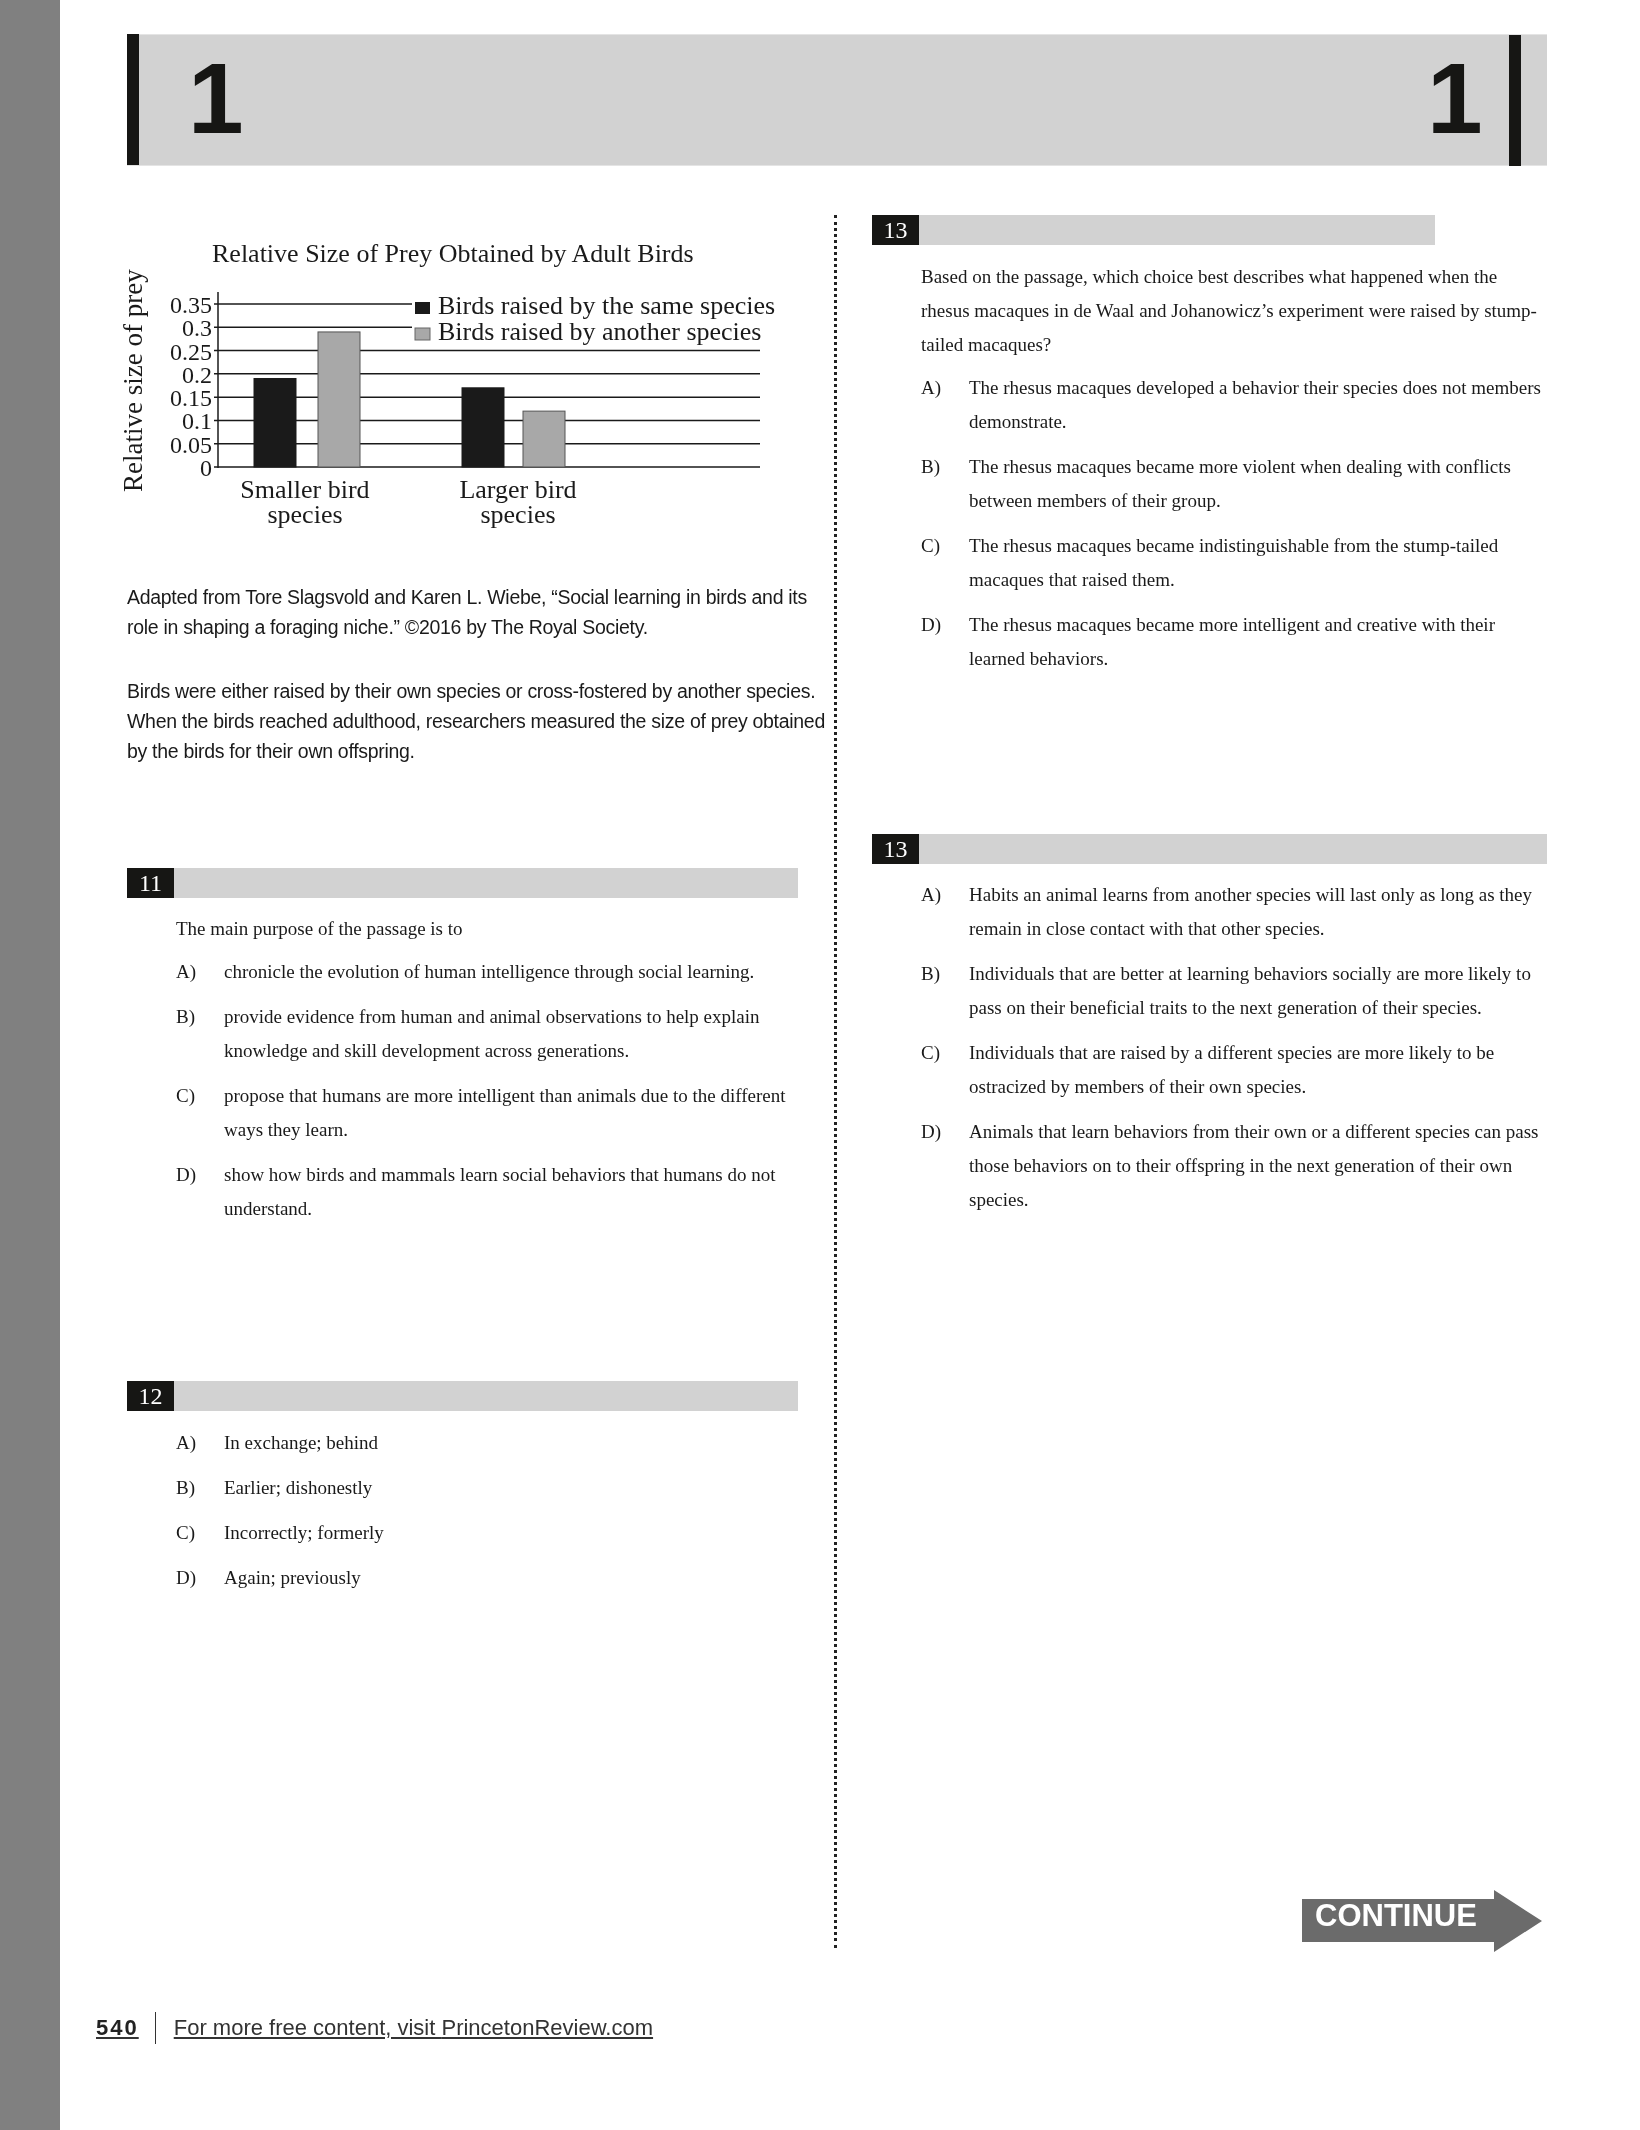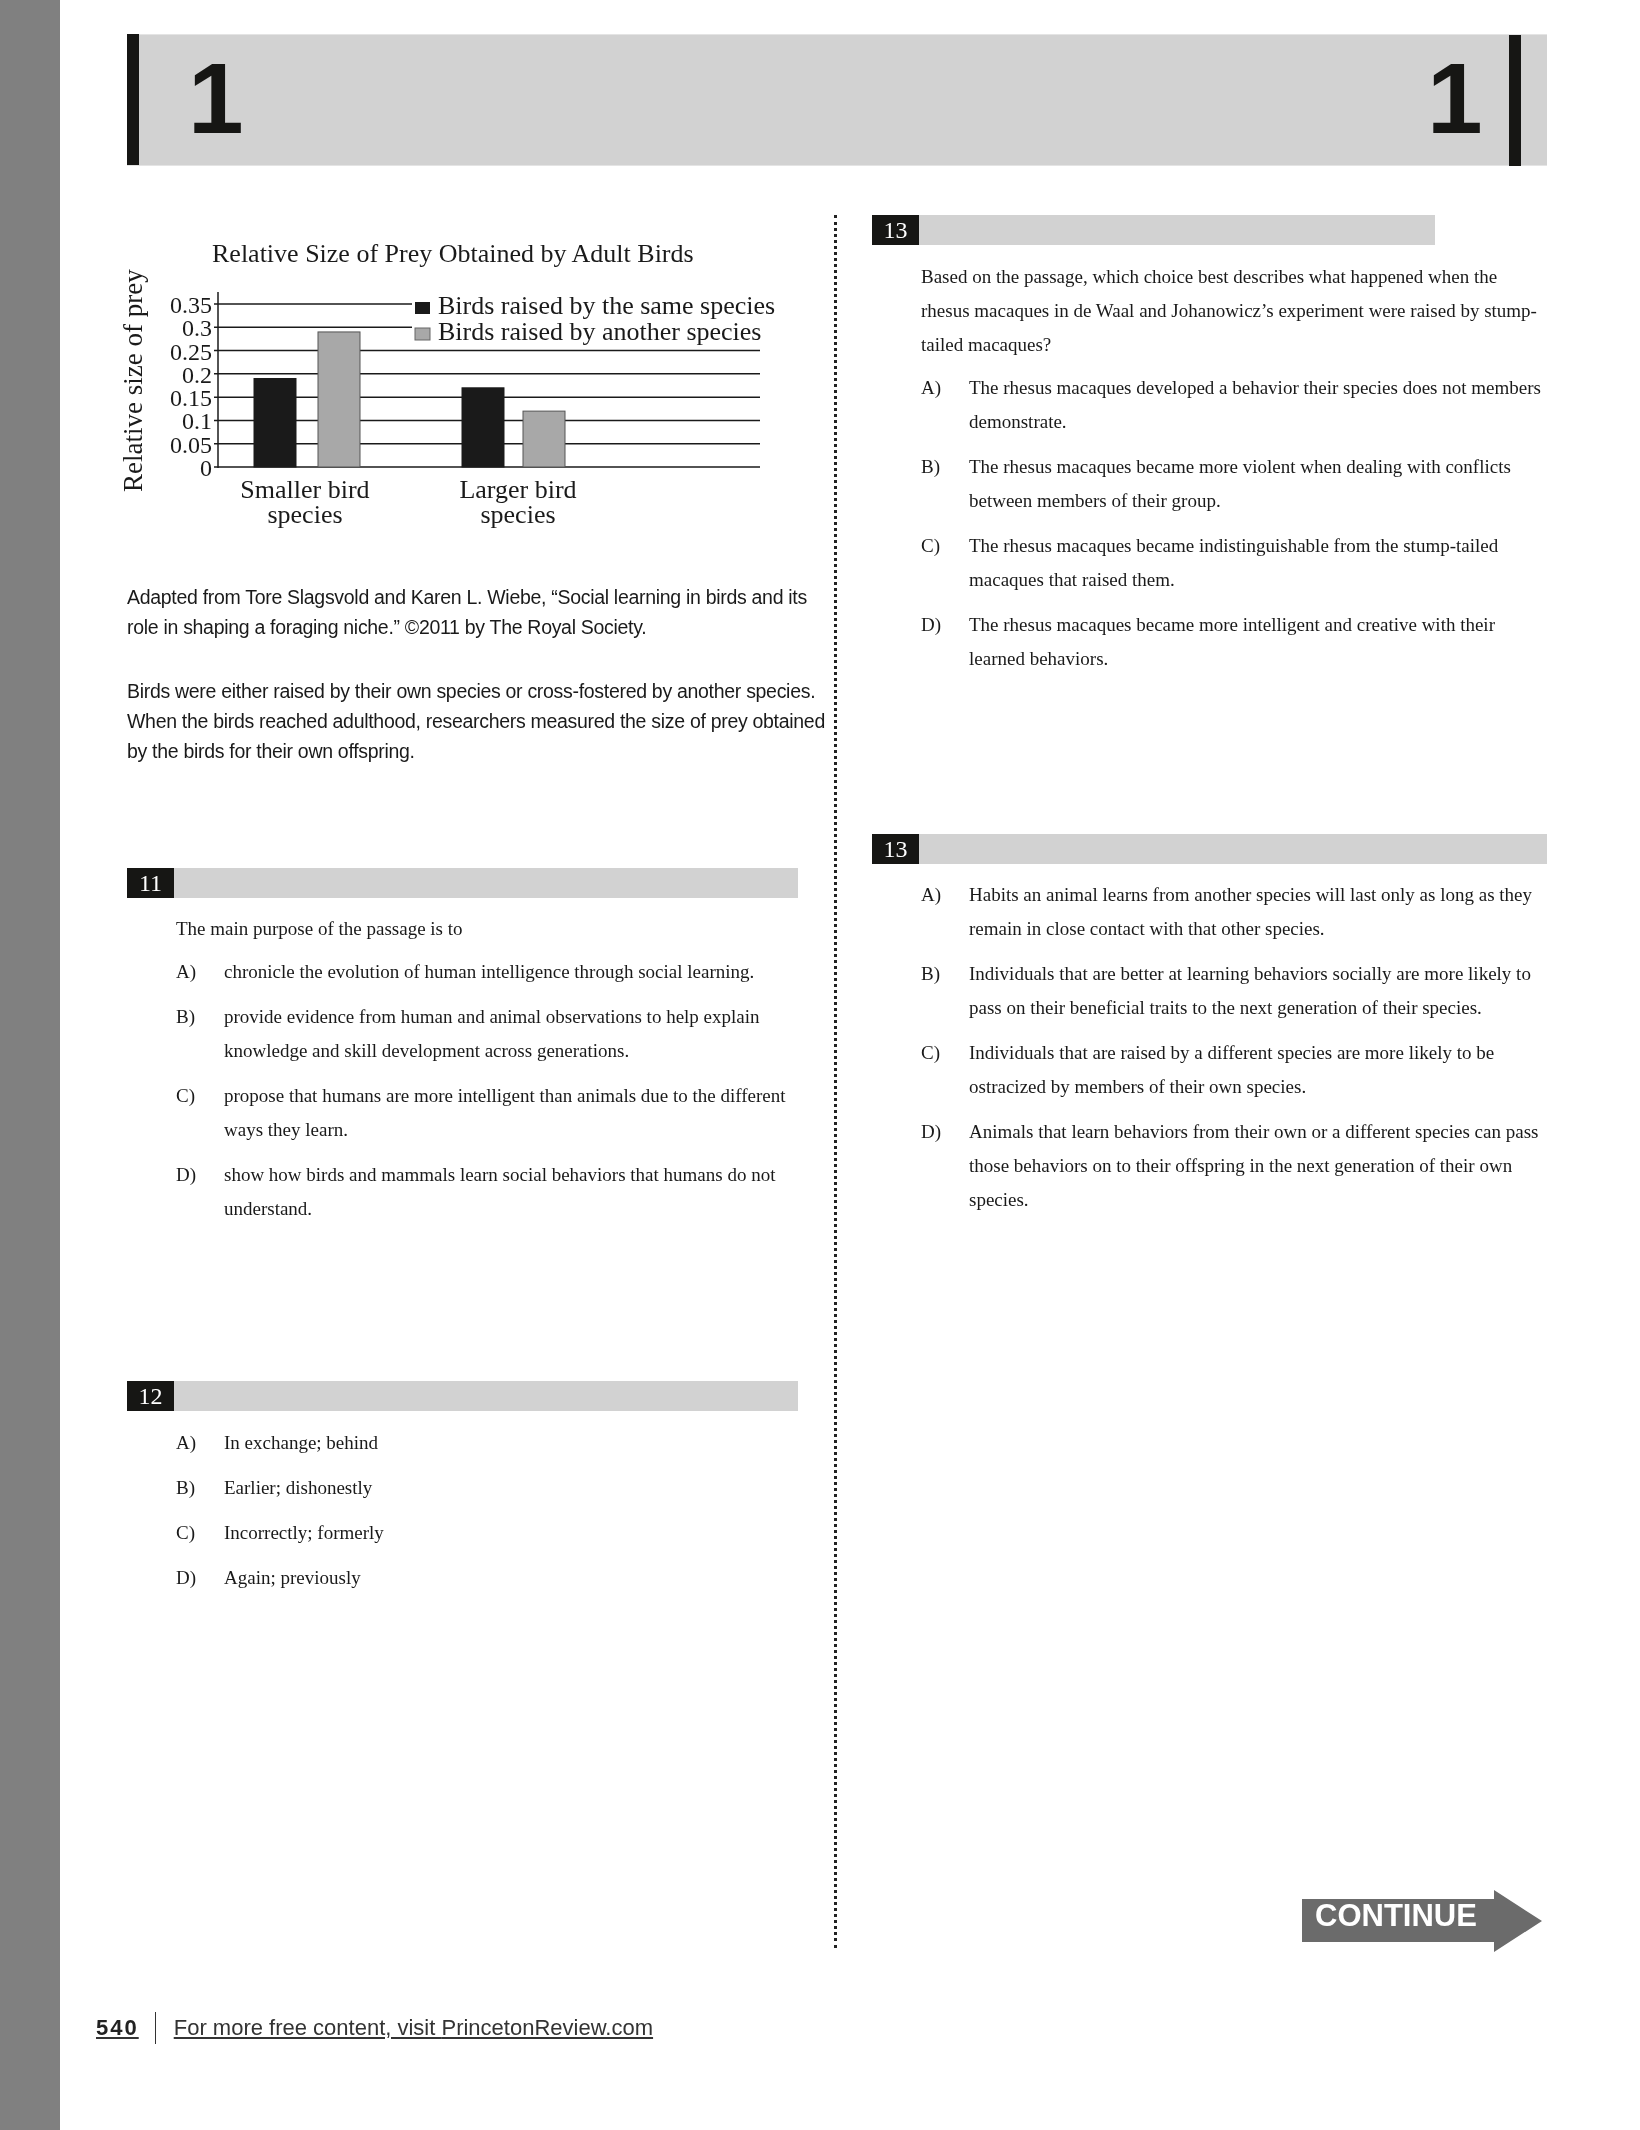--- a/index.html
+++ b/index.html
@@ -104,21 +104,21 @@
     <text x="328" y="110" font-size="26">Birds raised by another species</text>
     <g id="xlabels">
         <text x="195" y="268" text-anchor="middle" font-size="26">Smaller bird</text>
         <text x="195" y="293" text-anchor="middle" font-size="26">species</text>
         <text x="408" y="268" text-anchor="middle" font-size="26">Larger bird</text>
         <text x="408" y="293" text-anchor="middle" font-size="26">species</text>
       </g>
   </svg>
 </div>
 
-<div class="caption" style="top:582px;">Adapted from Tore Slagsvold and Karen L. Wiebe, “Social learning in birds and its role in shaping a foraging niche.” ©2011 by The Royal Society.</div>
+<div class="caption" style="top:582px;">Adapted from Tore Slagsvold and Karen L. Wiebe, “Social learning in birds and its role in shaping a foraging niche.” ©2016 by The Royal Society.</div>
 <div class="caption" style="top:676px; width:700px;">Birds were either raised by their own species or cross-fostered by another species. When the birds reached adulthood, researchers measured the size of prey obtained by the birds for their own offspring.</div>
 
 <div class="qhead" style="left:127px; top:868px; width:671px;">
   <div class="qnum">11</div>
 </div>
 <div class="qblock" style="left:176px; top:912px; width:630px;">
   <div class="stem">The main purpose of the passage is to</div>
   <div class="opt">
       <span class="opt-letter">A)</span>
       <span class="opt-text">chronicle the evolution of human intelligence through social learning.</span>

